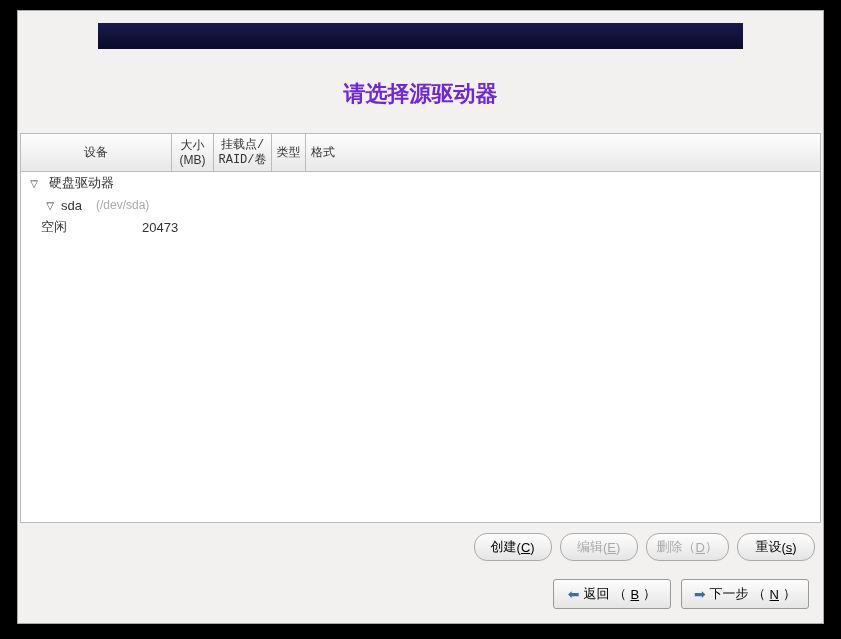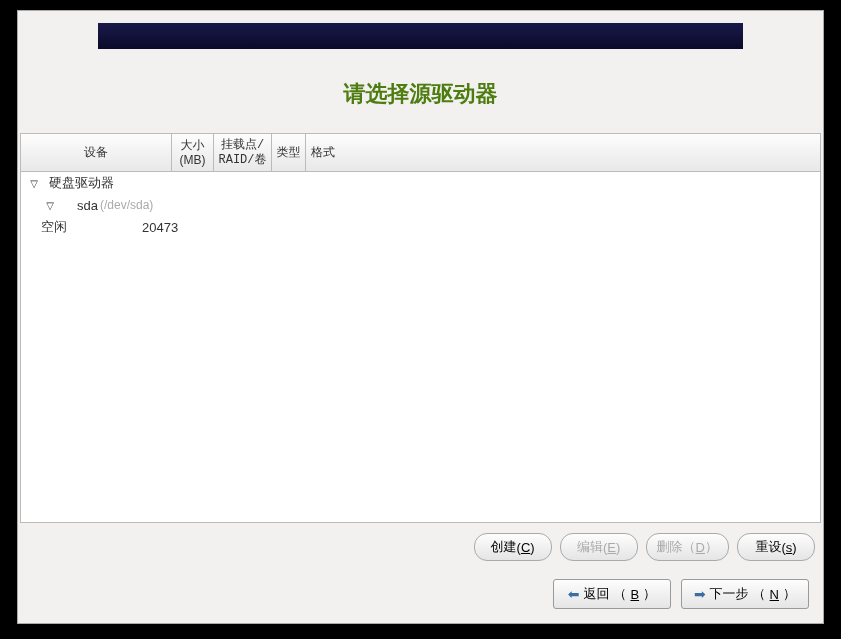--- a/index.html
+++ b/index.html
@@ -27,21 +27,21 @@
       height: 26px;
       background: linear-gradient(to bottom, #1a1a4a 0%, #0a0a2a 100%);
     }
     .title-area {
       text-align: center;
       padding: 30px 0 24px 0;
     }
     .title {
       font-size: 22px;
       font-weight: bold;
-      color: #4d7c0f;
+      color: #6d28d9;
     }
     .table-container {
       margin: 0 2px;
       border: 1px solid #bbb;
       background: #b91c1c;
       flex: 1;
       display: flex;
       flex-direction: column;
       min-height: 0;
     }
@@ -81,21 +81,21 @@
     .tree-toggle {
       width: 14px;
       font-size: 10px;
       color: #333;
       display: inline-flex;
       justify-content: center;
       cursor: pointer;
     }
     .device-col { width: 145px; display: flex; align-items: center; }
     .size-col { width: 42px; text-align: left; }
-    .dev-path { color: #aaa; font-size: 12px; margin-left: 2px; }
+    .dev-path { color: #aaa; font-size: 12px; margin-left: 14px; }
     .indent-1 { padding-left: 22px; }
     .indent-2 { padding-left: 20px; }
     .action-bar {
       display: flex;
       justify-content: flex-end;
       gap: 8px;
       padding: 10px 8px 6px 8px;
     }
     .btn {
       min-width: 78px;
@@ -173,21 +173,21 @@
     <div class="table-body">
       <div class="tree-row">
         <div class="device-col">
           <span class="tree-toggle">▽</span>
           <span style="margin-left:8px;">硬盘驱动器</span>
         </div>
       </div>
       <div class="tree-row indent-1">
         <div class="device-col">
           <span class="tree-toggle">▽</span>
-          <span style="margin-left:20px;">sda</span>
+          <span style="margin-left:4px;">sda</span>
           <span class="dev-path">(/dev/sda)</span>
         </div>
       </div>
       <div class="tree-row indent-2">
         <div class="device-col" style="width:101px;">
           <span>空闲</span>
         </div>
         <div class="size-col">20473</div>
       </div>
     </div>

